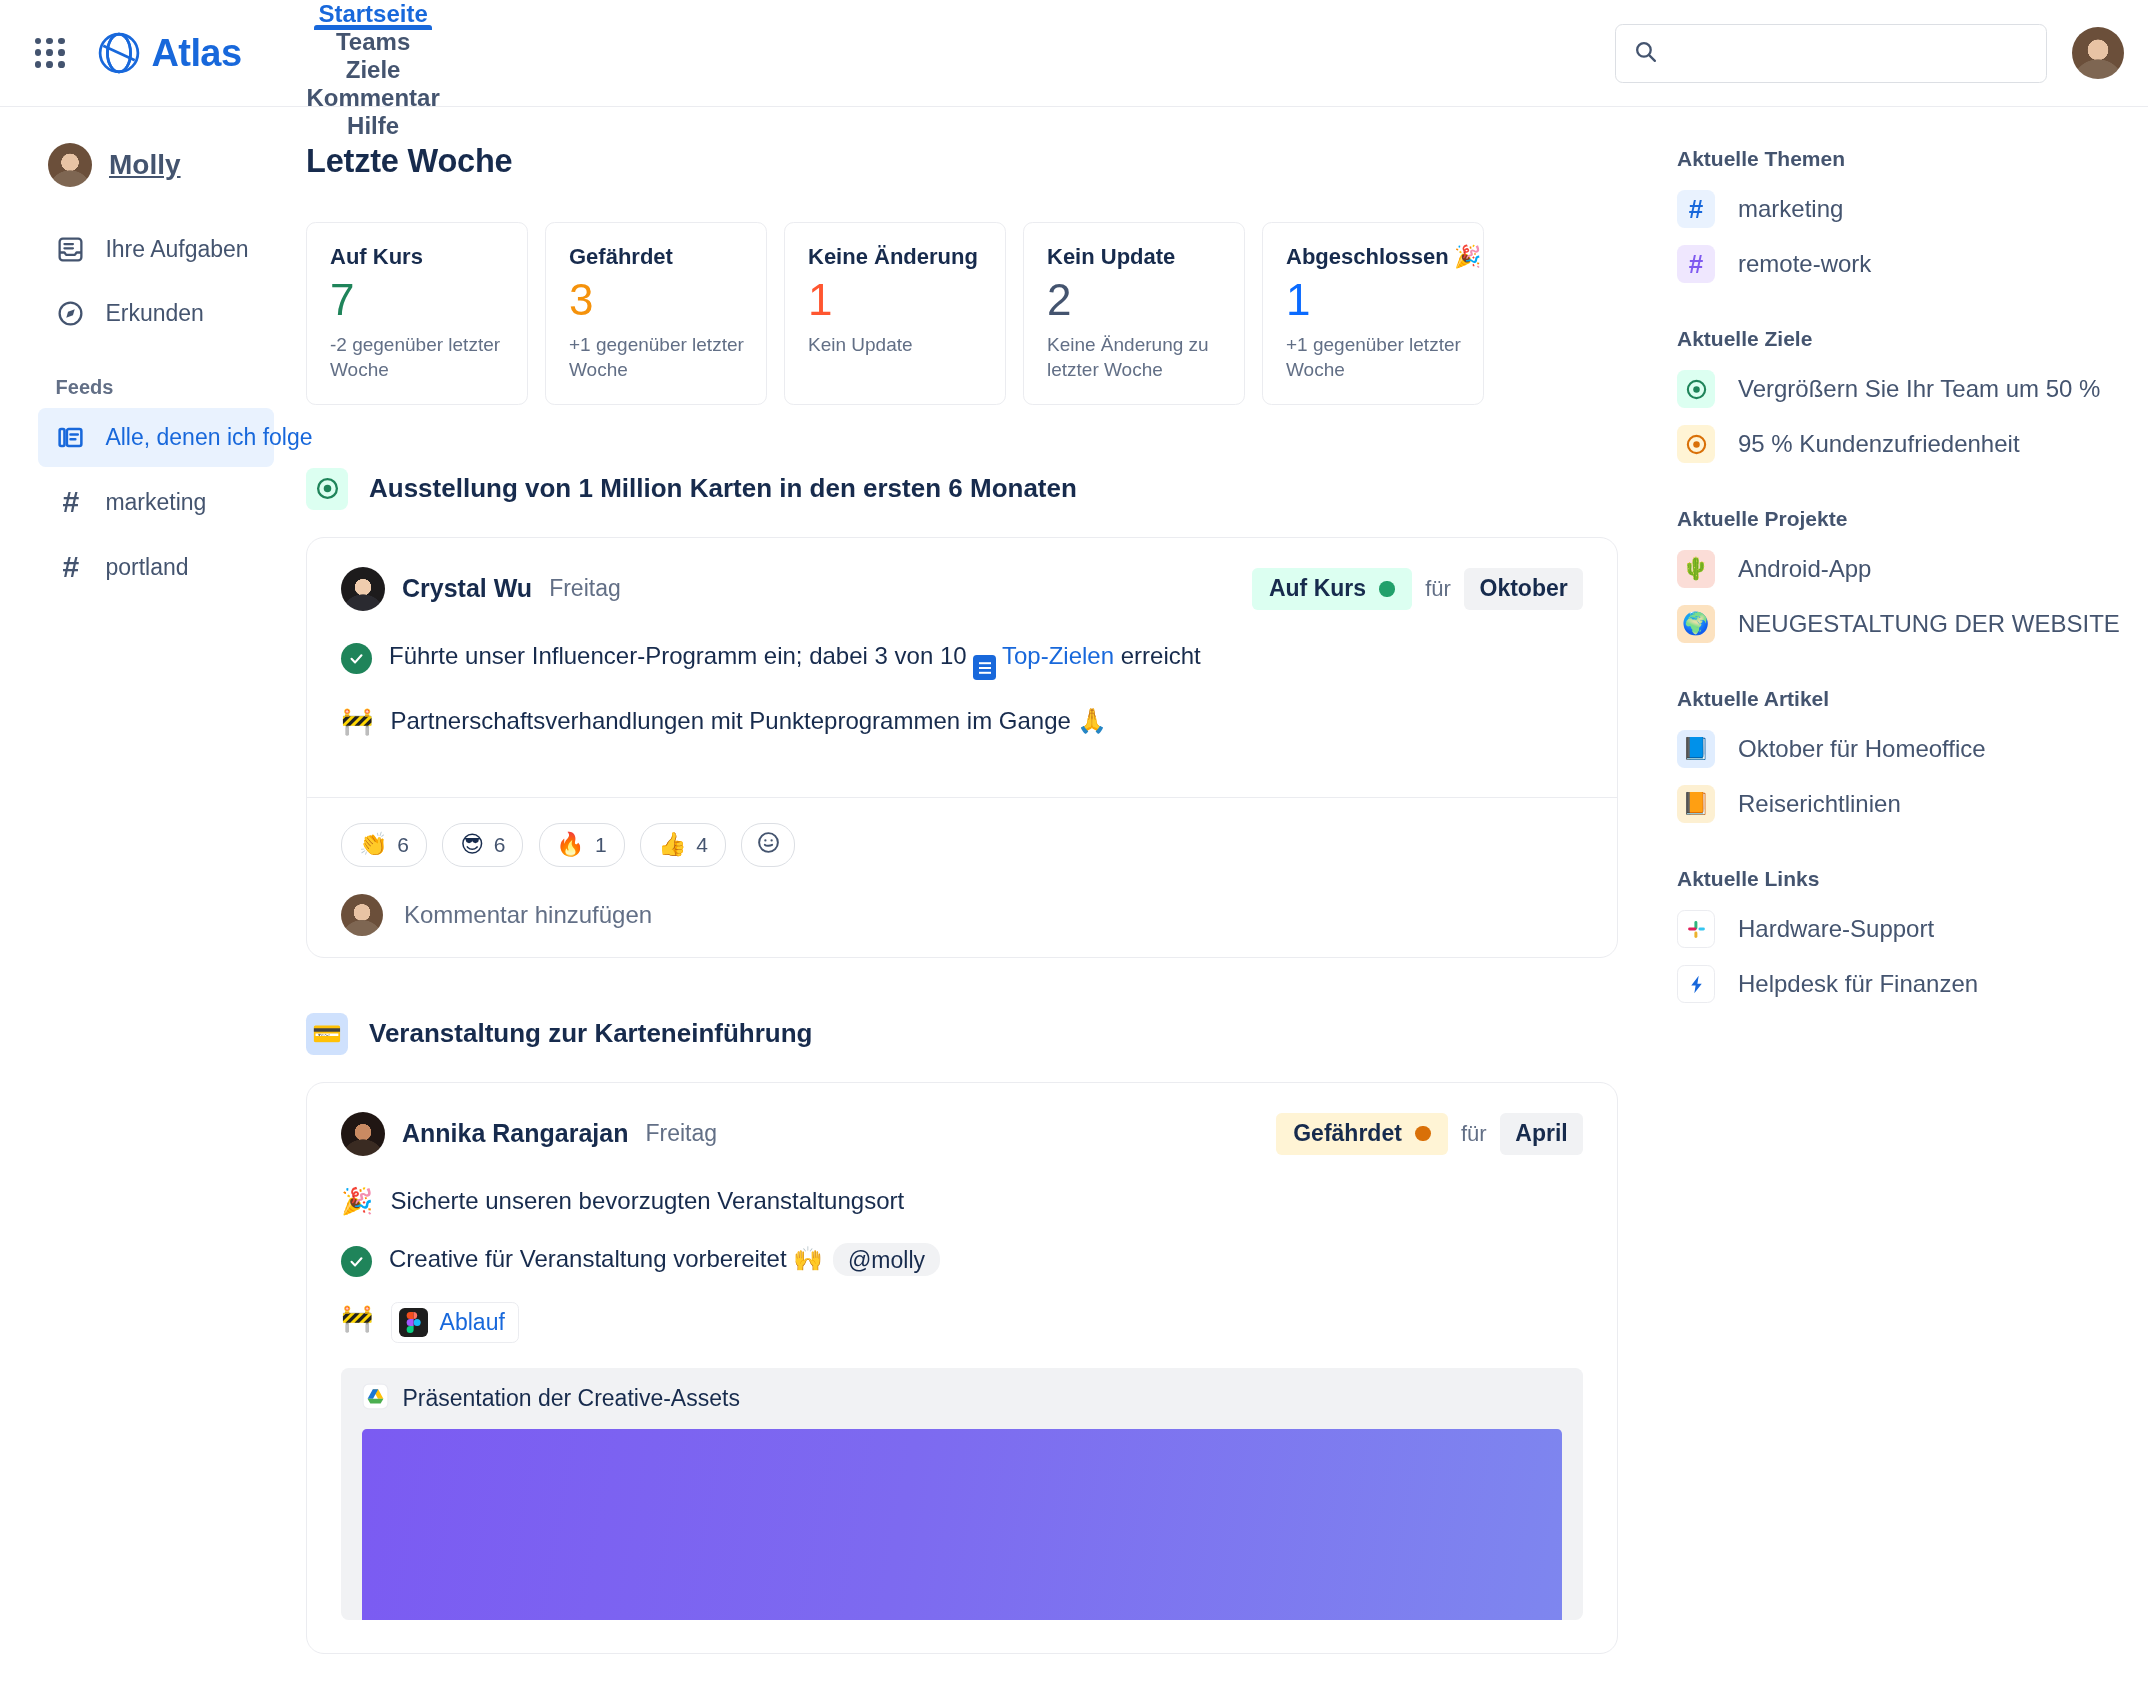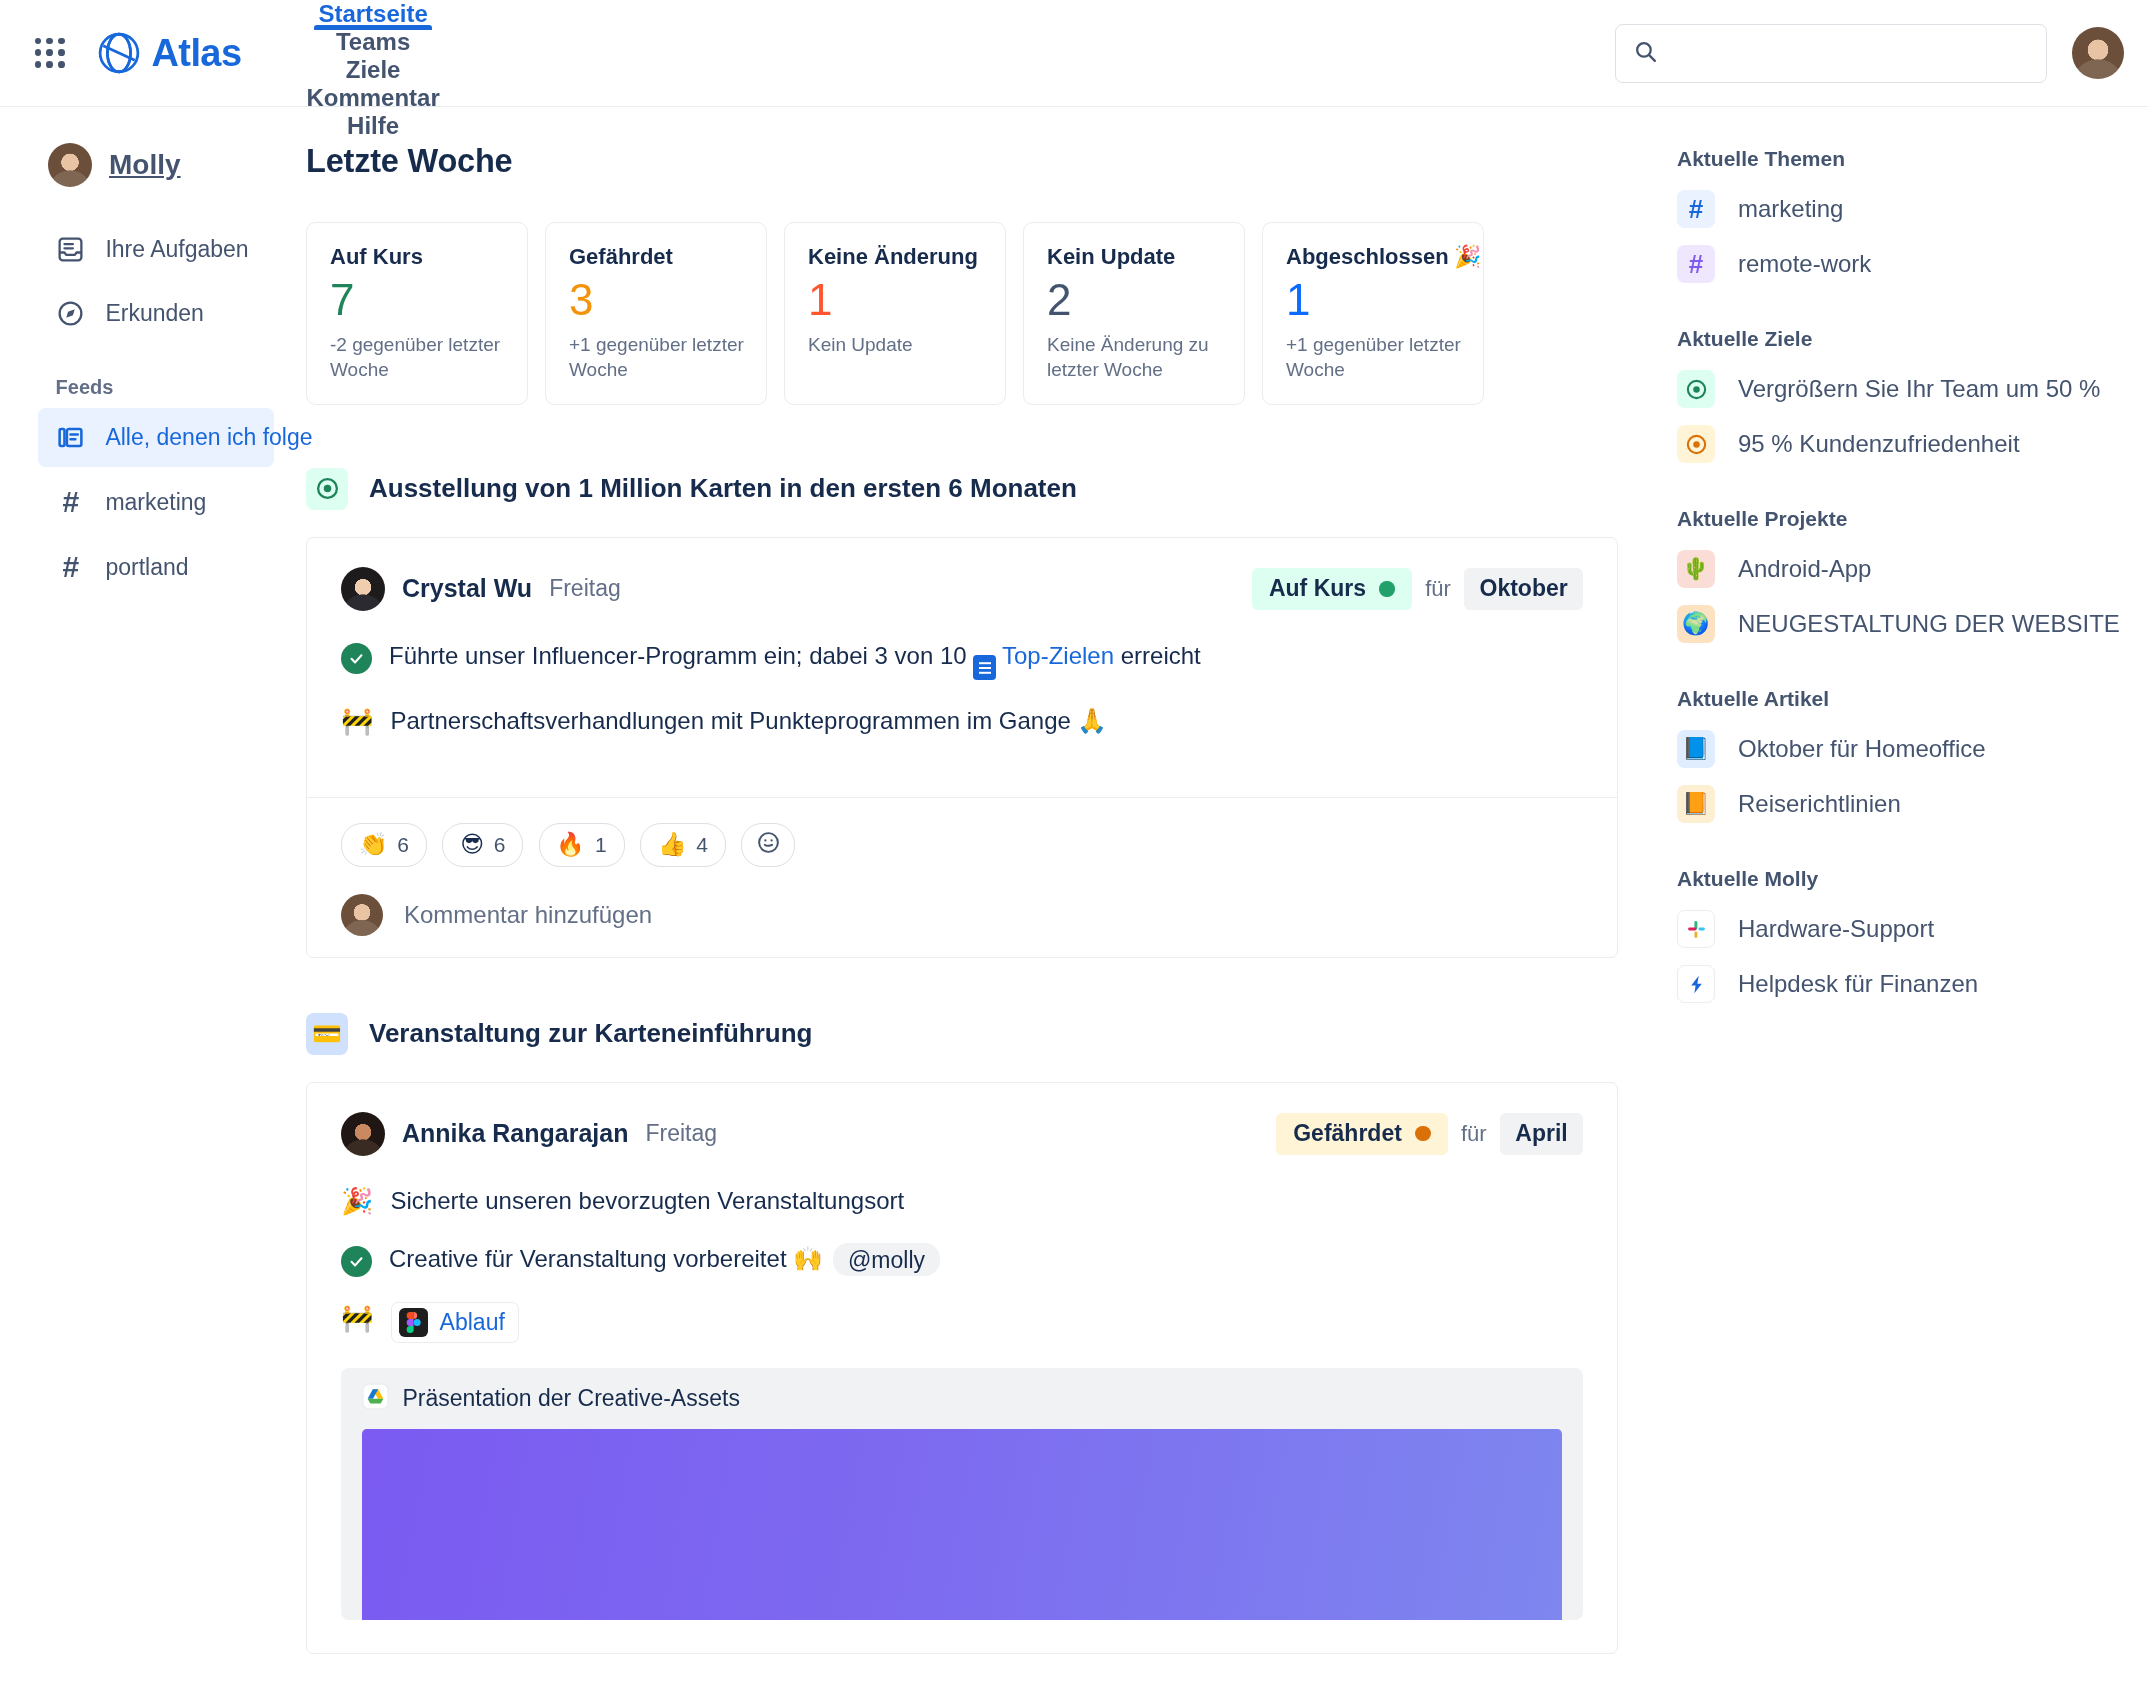--- a/index.html
+++ b/index.html
@@ -132,21 +132,21 @@
 
   
   .feed-group { margin-bottom: 55px; }
   .feed-head { display: flex; align-items: center; gap: 21px; margin-bottom: 27px; cursor: pointer; }
   .feed-head-icon {
     width: 42px; height: 42px; border-radius: 7.6px; flex: none;
     display: flex; align-items: center; justify-content: center; font-size: 24px;
   }
   .feed-head-title { font-size: 26px; font-weight: 700; color: #172B4D; }
 
-  .post-card { border: 1.9px solid #EBECF0; border-radius: 7px; background: #fff; overflow: hidden; }
+  .post-card { border: 1.9px solid #EBECF0; border-radius: 18px; background: #fff; overflow: hidden; }
   .post-body { padding: 29px 34px 32.5px 34px; }
   .post-top { display: flex; align-items: center; gap: 17px; margin-bottom: 29px; }
   .post-top .avatar { width: 44px; height: 44px; }
   .post-author { font-size: 25px; font-weight: 700; color: #172B4D; }
   .post-date { font-size: 23px; color: #626F86; }
   .post-status { margin-left: auto; display: flex; align-items: center; gap: 13.4px; }
   .status-pill {
     display: flex; align-items: center; gap: 13.4px;
     padding: 7.6px 17px; border-radius: 5.7px; font-size: 23px; font-weight: 600; color: #172B4D;
   }
@@ -552,21 +552,21 @@
         <span class="rr-ico" style="background:#E0EDFE">📘</span>
         <span class="rr-label">Oktober für Homeoffice</span>
       </div>
       <div class="rr-item">
         <span class="rr-ico" style="background:#FDF0D2">📙</span>
         <span class="rr-label">Reiserichtlinien</span>
       </div>
     </div>
 
     <div class="rr-group">
-      <div class="rr-title">Aktuelle Molly</div>
+      <div class="rr-title">Aktuelle Links</div>
       <div class="rr-item">
         <span class="rr-ico" style="background:#fff;border:1.9px solid #EBECF0">
           <svg width="21" height="21" viewBox="0 0 24 24" aria-hidden="true">
             <rect x="9.6" y="2.4" width="3.4" height="9.6" rx="1.7" fill="#2EB67D"></rect>
             <rect x="9.6" y="14.2" width="3.4" height="7.4" rx="1.7" fill="#ECB22E"></rect>
             <rect x="2.4" y="9.6" width="9.6" height="3.4" rx="1.7" fill="#E01E5A"></rect>
             <rect x="14.2" y="9.6" width="7.4" height="3.4" rx="1.7" fill="#36C5F0"></rect>
           </svg>
         </span>
         <span class="rr-label">Hardware-Support</span>

